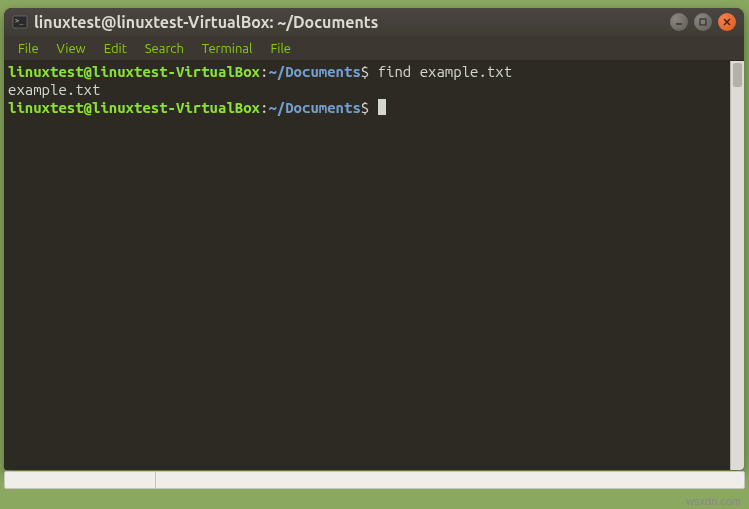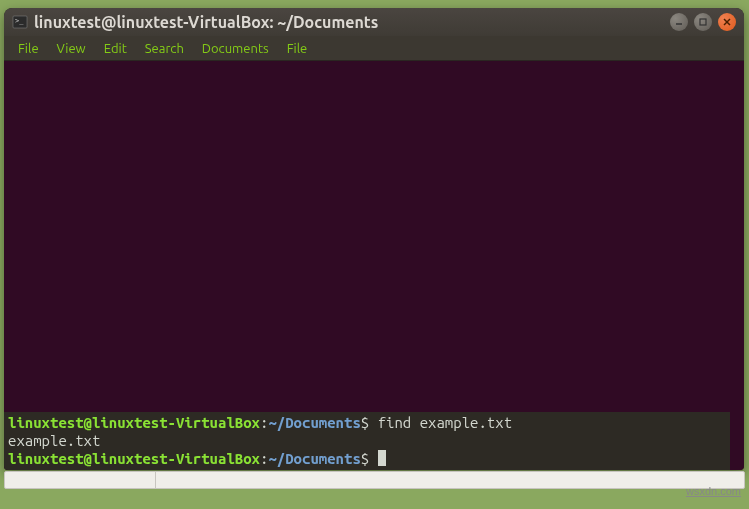--- a/index.html
+++ b/index.html
@@ -92,21 +92,20 @@
       font-size: 13px;
       padding: 3px 8px;
       cursor: pointer;
     }
     .terminal-body {
       flex: 1;
       background: #2d0922;
       background: #300a24;
       position: relative;
       display: flex;
-      align-items: flex-end;
     }
     .terminal-content {
       flex: 1;
       padding: 2px 4px;
       font-family: "Ubuntu Mono", "Liberation Mono", monospace;
       font-size: 15px;
       line-height: 18px;
       color: #d3d7cf;
       white-space: pre;
       overflow: hidden;
@@ -165,26 +164,25 @@
     .desktop-bottom .divider {
       position: absolute;
       left: 150px;
       top: 0;
       bottom: 0;
       width: 1px;
       background: #c8c5bf;
     }
     .watermark {
       position: absolute;
-      bottom: 12px;
+      bottom: 2px;
       right: 8px;
       font-size: 11px;
       color: #888;
       font-family: sans-serif;
-      text-decoration: underline;
     }
   </style>
 </head>
 <body>
 
 <div class="window">
   <div class="titlebar">
     <span class="title-icon">
       <svg width="16" height="16" viewBox="0 0 16 16">
         <rect x="1" y="2" width="14" height="12" rx="1" fill="#2b2b2b" stroke="#888" stroke-width="0.5"></rect>
@@ -210,21 +208,21 @@
           </svg>
       </div>
     </div>
   </div>
 
   <div class="menubar">
     <span class="menu-item">File</span>
     <span class="menu-item">View</span>
     <span class="menu-item">Edit</span>
     <span class="menu-item">Search</span>
-    <span class="menu-item">Documents</span>
+    <span class="menu-item">Terminal</span>
     <span class="menu-item">File</span>
   </div>
 
   <div class="terminal-body">
     <div class="terminal-content" id="term"><div><span class="prompt-user">linuxtest@linuxtest-VirtualBox</span><span class="prompt-colon">:</span><span class="prompt-path">~/Documents</span><span class="prompt-dollar">$</span><span class="output"> find example.txt</span></div><div><span class="output">example.txt</span></div><div><span class="prompt-user">linuxtest@linuxtest-VirtualBox</span><span class="prompt-colon">:</span><span class="prompt-path">~/Documents</span><span class="prompt-dollar">$</span><span class="output"> </span><span class="cursor"></span></div></div>
     <div class="scrollbar">
       <div class="scroll-thumb"></div>
     </div>
   </div>
 </div>

